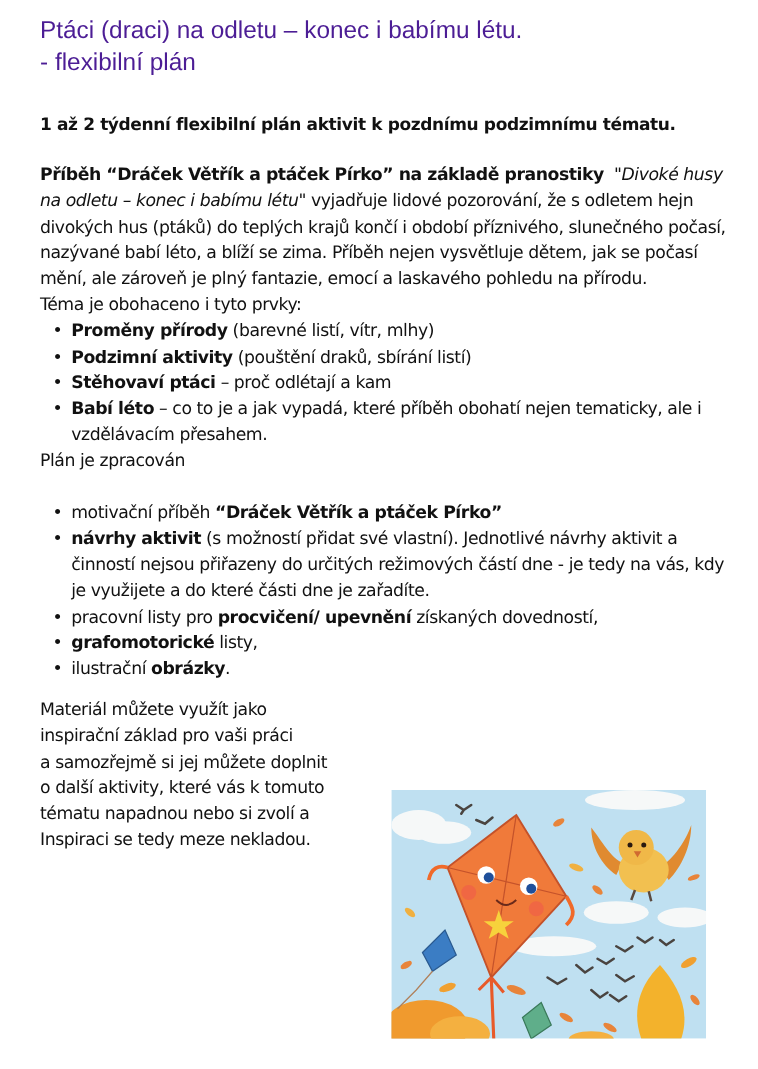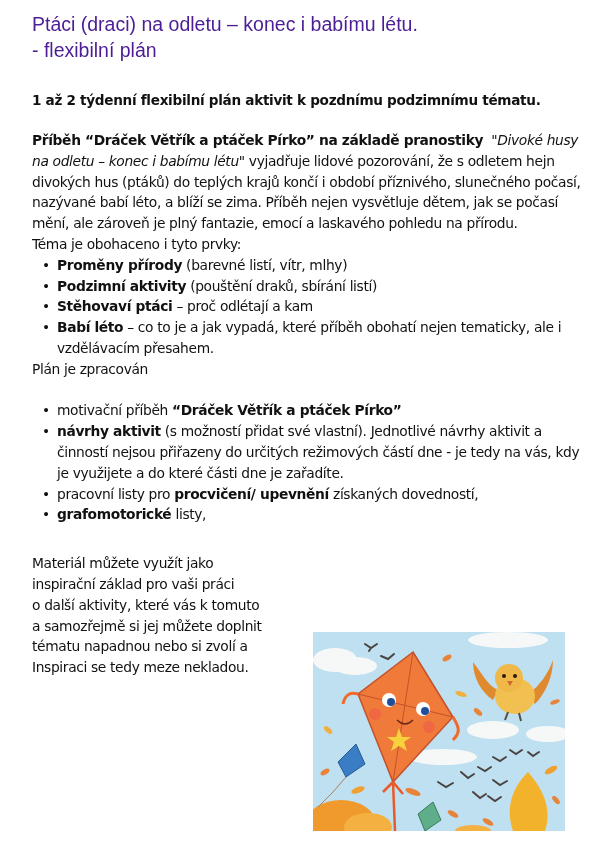--- a/index.html
+++ b/index.html
@@ -24,21 +24,21 @@
     }
     .body p { margin: 0; }
     .body b { font-weight: bold; }
     .body i { font-style: italic; }
     ul { margin: 0; padding: 0 0 0 25px; list-style: none; }
     ul li { position: relative; }
     ul li::before {
       content: "•"; position: absolute; left: -15px; top: 0;
     }
     .gap { height: 20.8px; }
-    .intro-wrap { width: 260px; margin-top: 28px; }
+    .intro-wrap { width: 260px; margin-top: 12px; }
     .illustration {
       position: absolute; left: 313px; top: 632px; width: 252px; height: 199px;
       overflow: hidden;
     }
     .illustration svg { display: block; width: 100%; height: 100%; }
   </style>
 </head>
 <body>
 
 <div class="title">
@@ -61,27 +61,28 @@
 
   <p>Plán je zpracován</p>
 
   <div class="gap"></div>
 
   <ul>
     <li><span>motivační příběh </span><b>“Dráček Větřík a ptáček Pírko”</b><span></span></li>
     <li><span></span><b>návrhy aktivit</b><span> (s možností přidat své vlastní). Jednotlivé návrhy aktivit a činností nejsou přiřazeny do určitých režimových částí dne - je tedy na vás, kdy je využijete a do které části dne je zařadíte.</span></li>
     <li><span>pracovní listy pro </span><b>procvičení/ upevnění</b><span> získaných dovedností,</span></li>
     <li><span></span><b>grafomotorické</b><span> listy,</span></li>
+    <li><span>ilustrační </span><b>obrázky</b><span>.</span></li>
   </ul>
 
   <div class="intro-wrap">
     <p>Materiál můžete využít jako</p>
     <p>inspirační základ pro vaši práci</p>
+    <p>a samozřejmě si jej můžete doplnit</p>
     <p>o další aktivity, které vás k tomuto</p>
-    <p>a samozřejmě si jej můžete doplnit</p>
     <p>tématu napadnou nebo si zvolí a</p>
     <p>Inspiraci se tedy meze nekladou.</p>
   </div>
 </div>
 
 <div class="illustration">
   <svg viewBox="0 0 252 199" preserveAspectRatio="none">
     <rect x="0" y="0" width="252" height="199" fill="#bfe0f1"></rect>
 
     <g fill="#f6f8f8">

